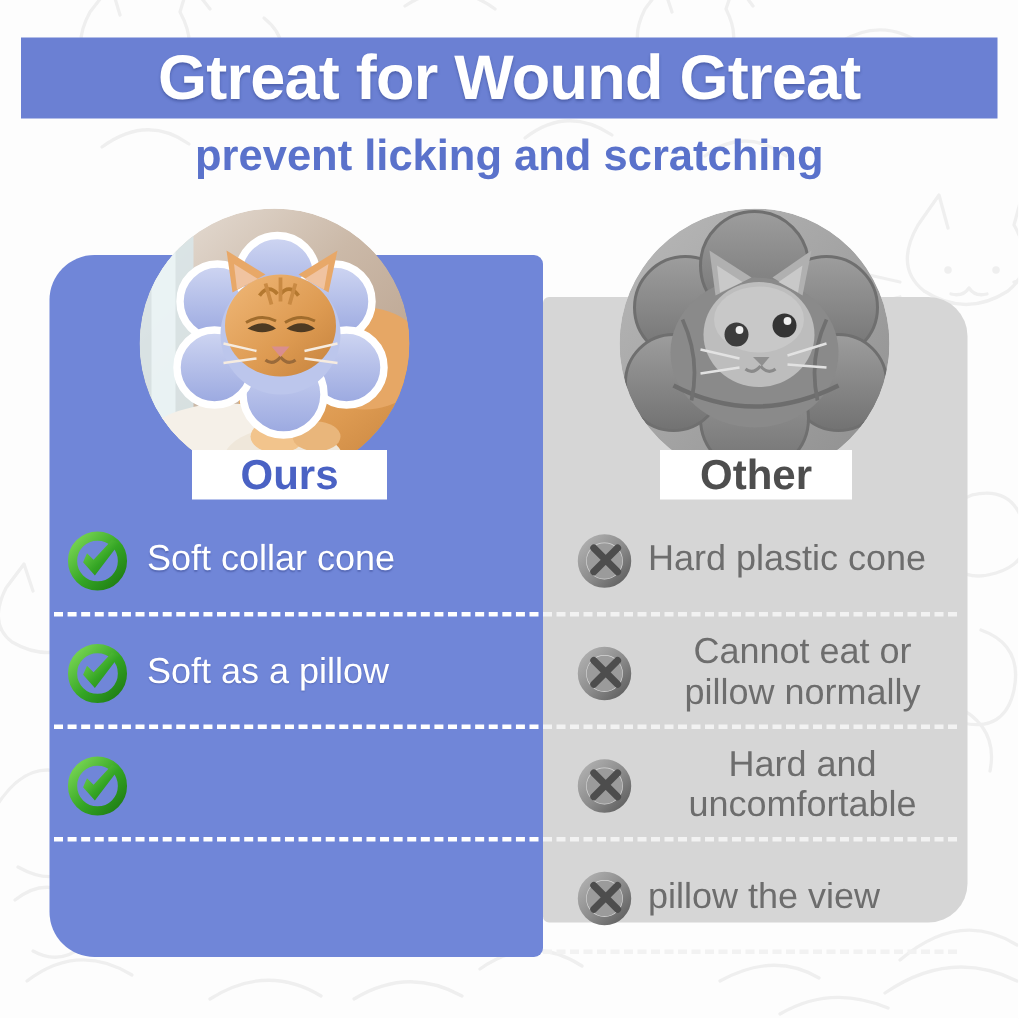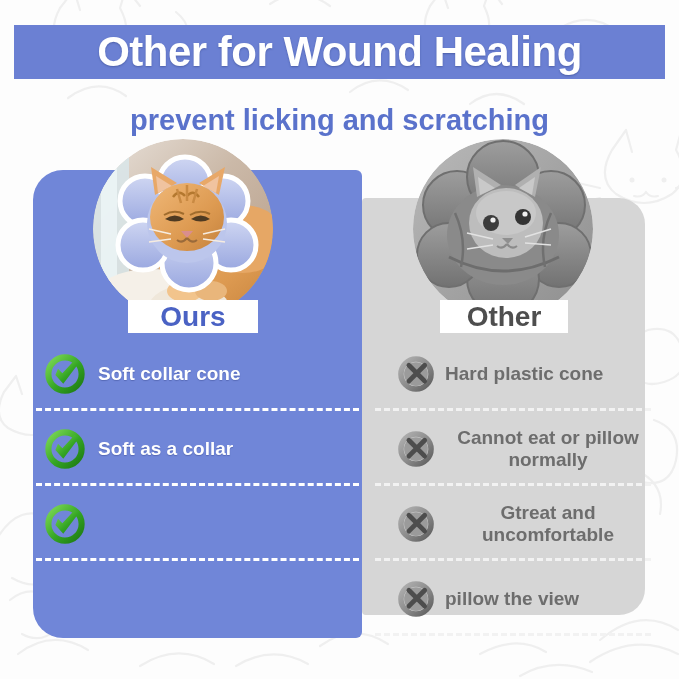--- a/index.html
+++ b/index.html
@@ -55,21 +55,20 @@
     position: absolute;
     left: 0;
     top: 88px;
     width: 679px;
     text-align: center;
     z-index: 4;
     color: #5a72cb;
     font-size: 29px;
     font-weight: 700;
     white-space: nowrap;
-    margin-top: 16px;
   }
 
   
   .panel {
     position: absolute;
     z-index: 1;
   }
   .panel-ours {
     left: 33px;
     top: 170px;
@@ -133,21 +132,21 @@
     height: 33px;
     color: #4e4e4e;
   }
 
   
   .rows {
     position: absolute;
     z-index: 4;
   }
   .rows-ours { left: 36px; top: 336px; width: 323px; }
-  .rows-other { left: 375px; top: 336px; width: 276px; }
+  .rows-other { left: 362px; top: 336px; width: 276px; }
 
   .row {
     position: relative;
     display: flex;
     align-items: center;
     box-sizing: border-box;
   }
   .rows-ours .row { height: 75px; padding-left: 8px; }
   .rows-other .row { height: 75px; padding-left: 22px; }
 
@@ -168,22 +167,22 @@
   .row-icon {
     flex: 0 0 auto;
     width: 42px;
     height: 42px;
     margin-right: 12px;
   }
   .rows-other .row-icon { width: 38px; height: 38px; margin-right: 10px; }
   .row-icon svg { display: block; width: 100%; height: 100%; }
 
   .row-label {
-    font-size: 19px;
-    font-weight: 700;
+    font-size: 24px;
+    font-weight: 400;
     line-height: 1.12;
   }
   .rows-ours .row-label {
     color: #ffffff;
     text-shadow: 0 1px 1px rgba(40,55,120,.35);
   }
   .rows-other .row-label {
     color: #6d6d6d;
   }
   .rows-other .row-label.center { text-align: center; width: 100%; }
@@ -225,21 +224,21 @@
       <path d="M350 92 q28 -22 58 -2"></path>
       <path d="M126 96 q-28 -20 -58 2"></path>
       <path d="M176 12 q22 18 2 38"></path>
       <path d="M470 104 q26 -20 54 0"></path>
       <path d="M560 28 q30 -18 58 4"></path>
       <path d="M520 62 l-18 8 M520 72 l-18 0"></path>
     </g>
   </svg>
 
   <div class="header-band"></div>
-  <div class="header-title">Other for Wound Healing</div>
+  <div class="header-title">Gtreat for Wound Gtreat</div>
   <div class="header-sub">prevent licking and scratching</div>
 
   <div class="panel panel-ours"></div>
   <div class="panel panel-other"></div>
 
   <div class="photo photo-ours">
     <svg viewBox="0 0 180 180">
       <defs>
         <clipPath id="clipOurs">
             <circle cx="90" cy="90" r="90"></circle>
@@ -385,21 +384,21 @@
     </div>
 
 
     <div class="row">
       <span class="row-icon">
         <svg viewBox="0 0 48 48">
           <circle cx="24" cy="24" r="19" fill="none" stroke="url(#gchk)" stroke-width="7"></circle>
           <path d="M13 25 l9 10 l19 -25 l-6 -2 l-14 15 l-5 -5 Z" fill="url(#gchk)"></path>
         </svg>
       </span>
-      <span class="row-label">Soft as a collar</span>
+      <span class="row-label">Soft as a pillow</span>
       <span class="divider" style="bottom:0"></span>
     </div>
 
     <div class="row">
       <span class="row-icon">
         <svg viewBox="0 0 48 48">
           <circle cx="24" cy="24" r="19" fill="none" stroke="url(#gchk)" stroke-width="7"></circle>
           <path d="M13 25 l9 10 l19 -25 l-6 -2 l-14 15 l-5 -5 Z" fill="url(#gchk)"></path>
         </svg>
       </span>
@@ -442,21 +441,21 @@
     </div>
 
     <div class="row">
       <span class="row-icon">
         <svg viewBox="0 0 48 48">
           <circle cx="24" cy="24" r="19" fill="none" stroke="url(#gx)" stroke-width="7"></circle>
           <circle cx="24" cy="24" r="15" fill="#9b9b9b"></circle>
           <path d="M15 13 l20 20 M35 13 l-20 20" stroke="#4d4d4d" stroke-width="6" stroke-linecap="round"></path>
         </svg>
       </span>
-      <span class="row-label center">Gtreat and uncomfortable</span>
+      <span class="row-label center">Hard and uncomfortable</span>
       <span class="divider gray" style="bottom:0"></span>
     </div>
 
     <div class="row">
       <span class="row-icon">
         <svg viewBox="0 0 48 48">
           <circle cx="24" cy="24" r="19" fill="none" stroke="url(#gx)" stroke-width="7"></circle>
           <circle cx="24" cy="24" r="15" fill="#9b9b9b"></circle>
           <path d="M15 13 l20 20 M35 13 l-20 20" stroke="#4d4d4d" stroke-width="6" stroke-linecap="round"></path>
         </svg>

